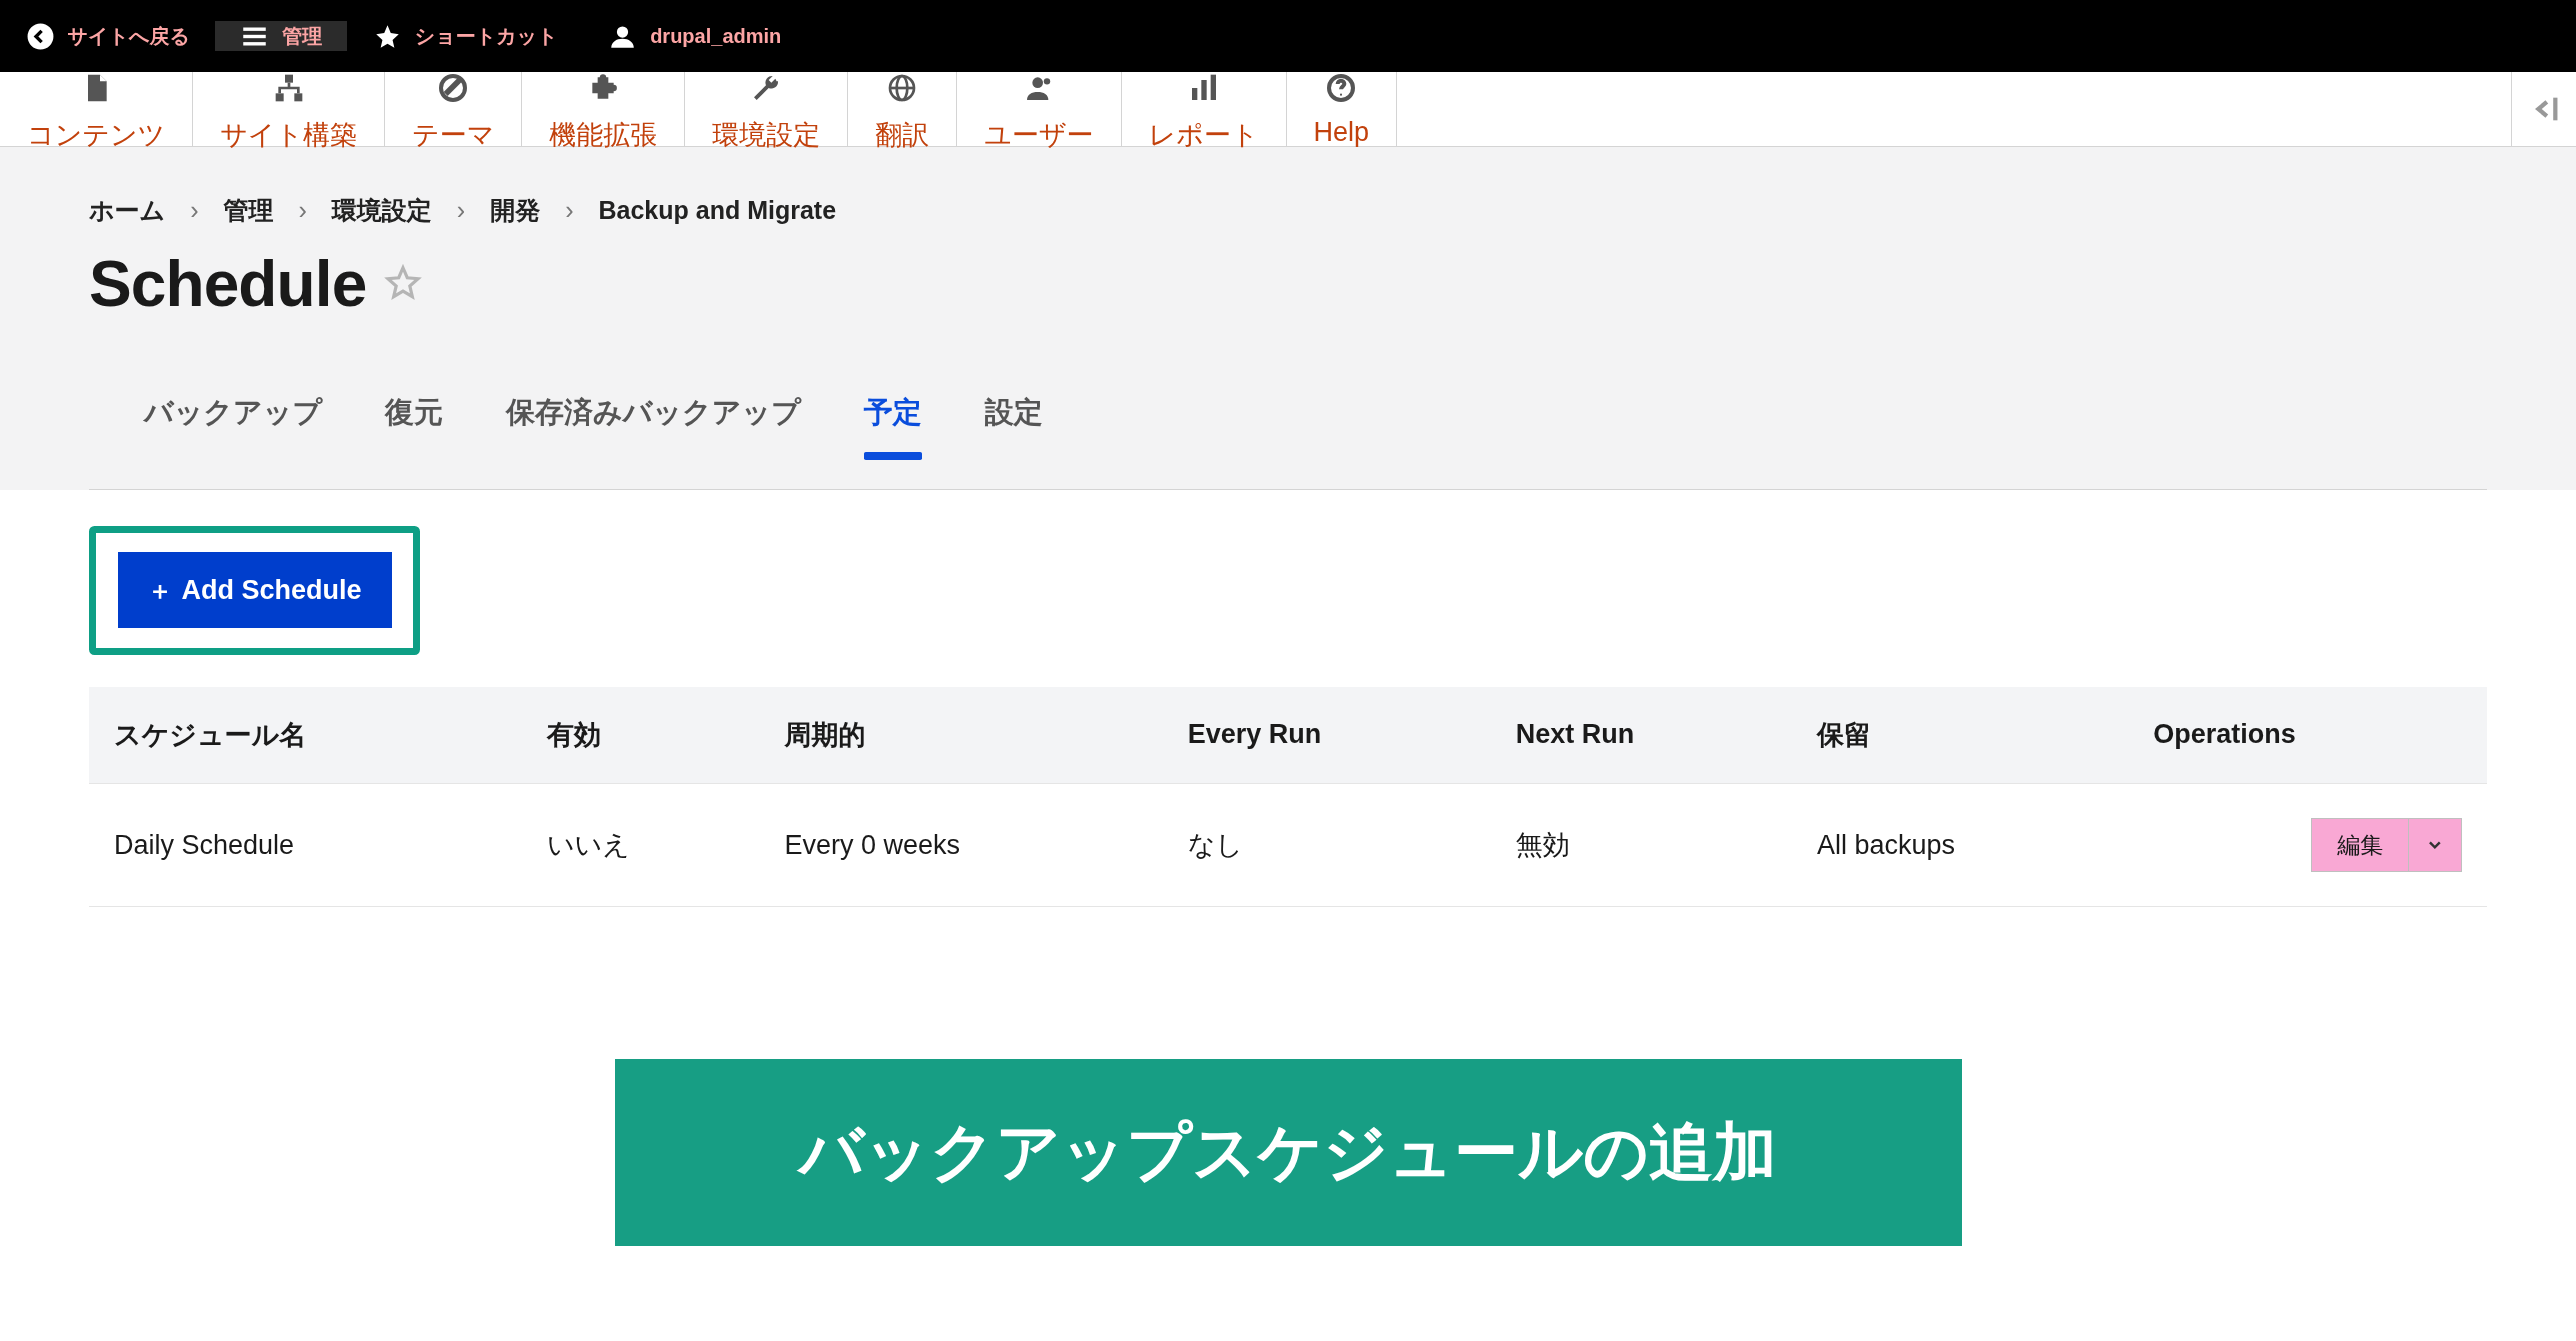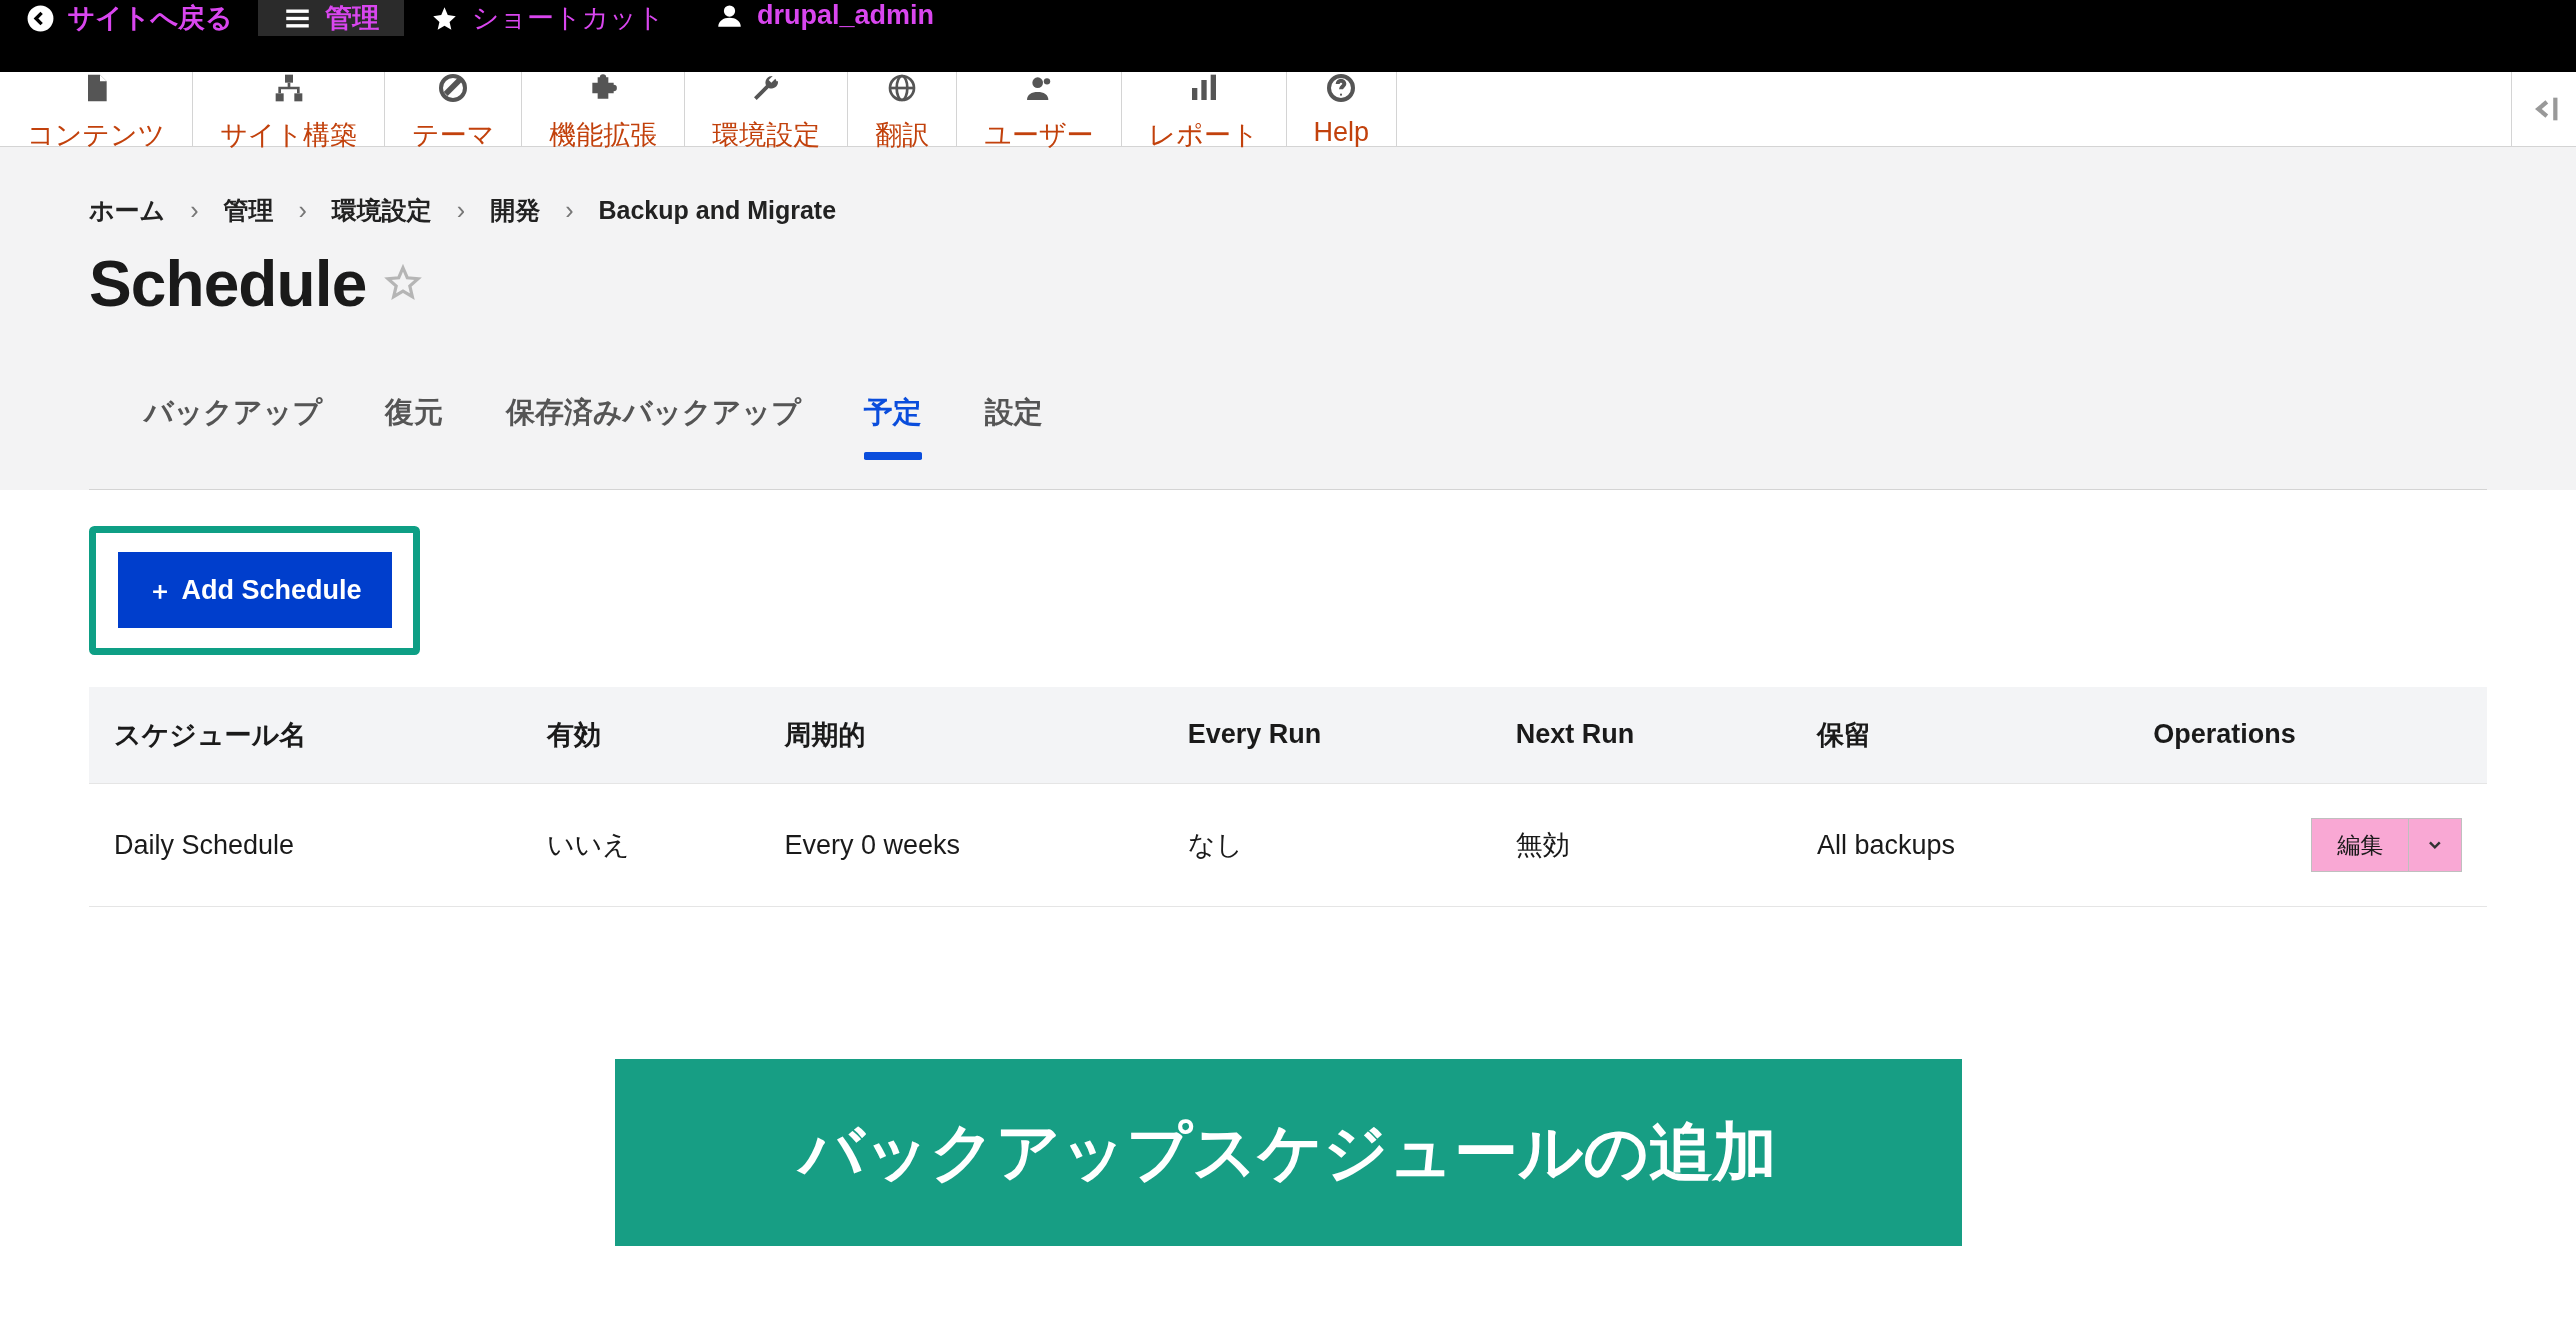--- a/index.html
+++ b/index.html
@@ -12,21 +12,21 @@
     --highlight-blue:#003ecc;
     --tab-blue:#0a4ddc;
     --teal:#0e9f85;
     --banner-teal:#179e84;
     --dark-gray:#55565b;
   }
   *{box-sizing:border-box;margin:0;padding:0;font-family:-apple-system,BlinkMacSystemFont,"Segoe UI","Hiragino Sans","Hiragino Kaku Gothic ProN","Yu Gothic",Arial,sans-serif}
   body{width:2576px;height:1342px;transform-origin:top left;overflow:hidden;background:#fff;color:var(--text);}
 
   
-  .topbar{height:72px;background:var(--top-dark);display:flex;align-items:flex-start;color:#d946ef;font-size:27px;}
+  .topbar{height:72px;background:var(--top-dark);display:flex;align-items:center;color:#fca5a5;font-size:20px;}
   .topbar .tb-item{display:flex;align-items:center;padding:0 25px;gap:12.5px;cursor:pointer;}
   .topbar .tb-item.active{background:#2b2b2b;}
   .topbar .tb-icon{display:inline-flex;align-items:center;justify-content:center;width:30px;height:30px;}
   .topbar svg{display:block;}
 
   
   .menubar{height:75px;background:#fff;border-bottom:0.9px solid var(--gray-border);display:flex;align-items:stretch;}
   .menubar .m-item{display:flex;align-items:center;gap:12.5px;padding:0 27px;border-right:0.9px solid var(--gray-border);font-size:27px;color:#c2410c;cursor:pointer;flex-direction:column;}
   .menubar .m-item:first-child{padding-left:27px;}
   .menubar .m-icon{display:inline-flex;align-items:center;justify-content:center;width:36px;height:36px;color:#777;}
@@ -86,21 +86,21 @@
         </svg>
     </span>
     <span style="font-weight:700">管理</span>
   </div>
   <div class="tb-item">
     <span class="tb-icon">
       <svg width="27" height="27" viewBox="0 0 24 24" fill="#fff">
           <path d="M12 2l2.9 6.9L22 10l-5.5 5 1.6 7L12 18.5 5.9 22l1.6-7L2 10l7.1-1.1z"></path>
         </svg>
     </span>
-    <span style="font-weight:400">ショートカット</span>
+    <span style="font-weight:700">ショートカット</span>
   </div>
   <div class="tb-item">
     <span class="tb-icon">
       <svg width="27" height="27" viewBox="0 0 24 24" fill="#fff">
           <circle cx="12" cy="8" r="5"></circle>
           <path d="M2 22c0-5 4.5-8 10-8s10 3 10 8z"></path>
         </svg>
     </span>
     <span style="font-weight:700">drupal_admin</span>
   </div>

